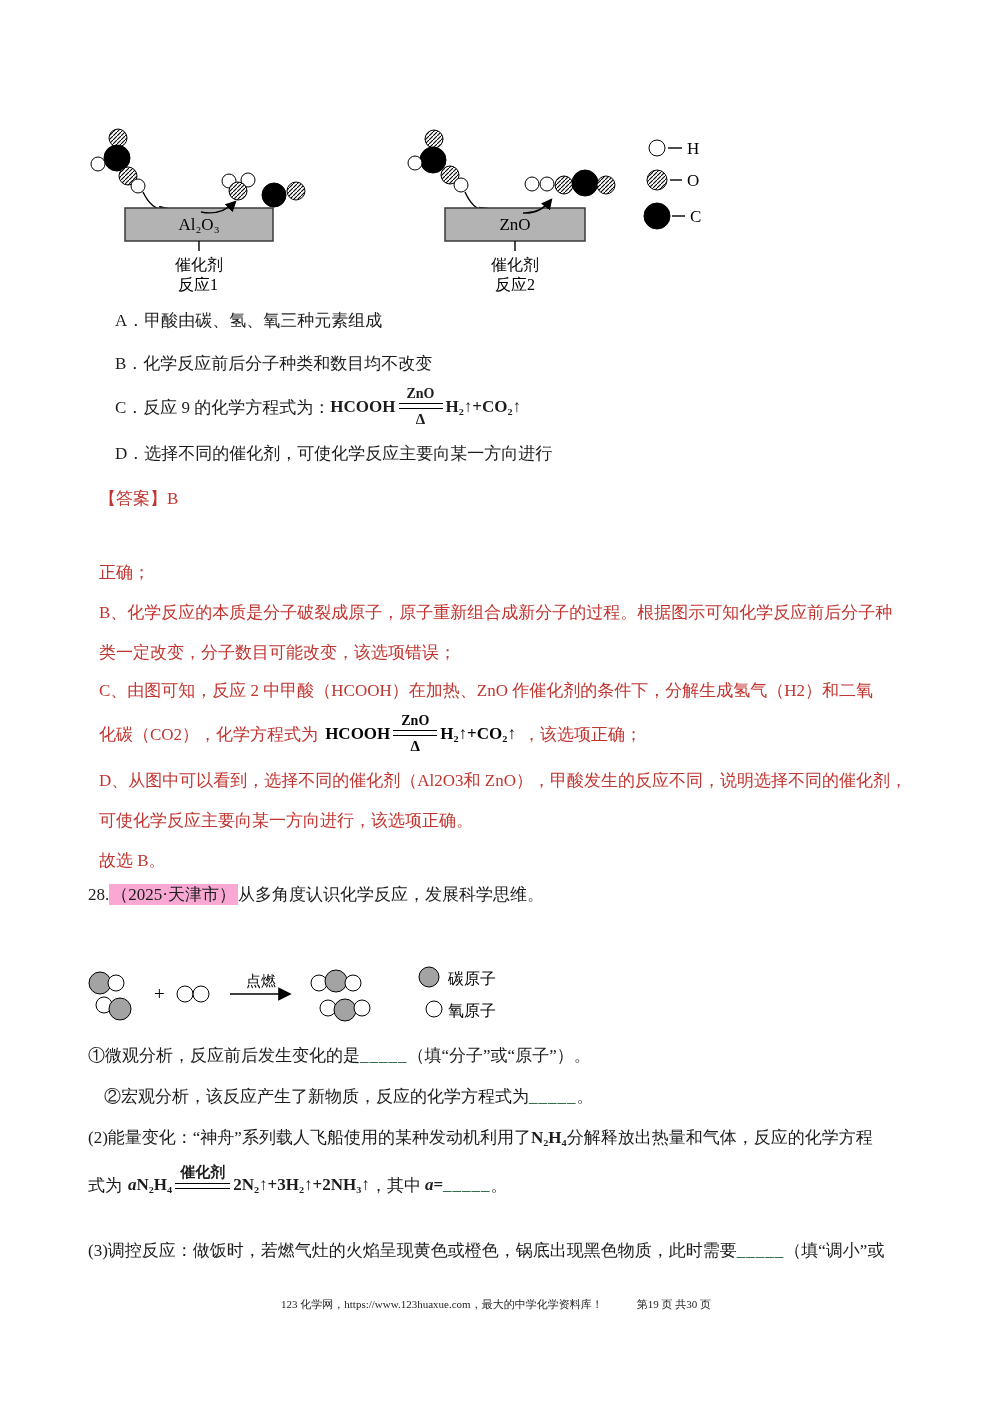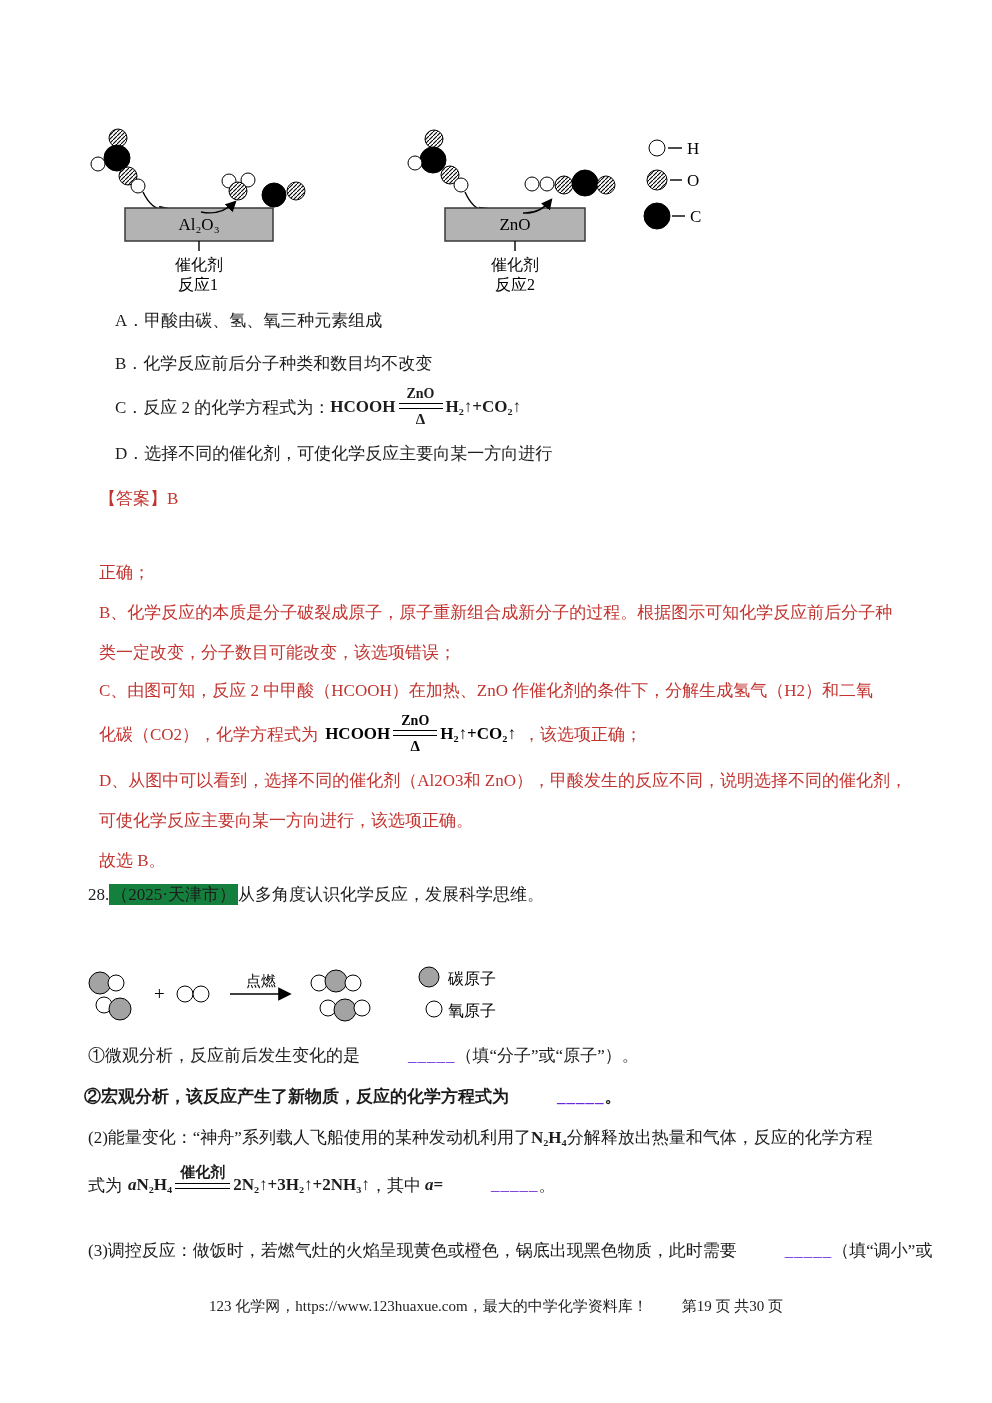--- a/index.html
+++ b/index.html
@@ -4,31 +4,31 @@
 <style>
   html,body{margin:0;padding:0;background:#e8e8e8;}
   .page{position:relative;width:992px;height:1403px;background:#ffffff;margin:0 auto;
         font-family:"Liberation Serif","DejaVu Serif",serif;font-size:17px;color:#1c1c1c;
         overflow:hidden;}
   .abs{position:absolute;}
   .line{white-space:nowrap;}
   .red{color:#c23430;margin-left:11px;}
   .b{font-weight:bold;}
   .i{font-style:italic;}
-  .hl{background:#15803d;padding:1px 2px;}
+  .hl{background:#f9a8d4;padding:1px 2px;}
   .eqline{display:flex;align-items:center;white-space:nowrap;}
   .chem-eq{display:inline-flex;align-items:center;font-weight:bold;white-space:nowrap;}
   .eq-cond{display:inline-flex;flex-direction:column;align-items:center;margin:0 3px;line-height:1;}
   .eq-cond.raised{transform:translateY(-8px);}
   .eq-above{font-size:14px;padding:0 5px;line-height:1.15;}
   .eq-dline{align-self:stretch;min-width:44px;height:4px;border-top:1.6px solid #000;
             border-bottom:1.6px solid #000;margin:1px 0;}
   .eq-below{font-size:15px;line-height:1.15;margin-top:1px;}
-  .blank{letter-spacing:1px;color:#6d28d9;margin-left:48px;}
-  .footer{width:100%;text-align:center;font-size:15px;color:#222;}
+  .blank{letter-spacing:1px;color:#14532d;}
+  .footer{width:100%;text-align:center;font-size:11px;color:#222;}
   .footer .gap{display:inline-block;width:34px;}
   .watermark{color:#b4b4b4;font-size:15px;}
   svg text{font-family:"Liberation Serif","DejaVu Serif",serif;}
 </style>
 </head>
 <body>
 
 <div class="page">
 
   <svg class="abs" style="left:85px;top:112px;" width="645" height="188" viewBox="0 0 645 188">
@@ -104,21 +104,21 @@
   </svg>
 
   <div class="abs line" style="left:115px;top:309px;">
     <span>A．</span><span>甲酸由碳、氢、氧三种元素组成</span>
   </div>
   <div class="abs line" style="left:115px;top:352px;">
     <span>B．</span><span>化学反应前后分子种类和数目均不改变</span>
   </div>
   <div class="abs eqline" style="left:115px;top:381px;height:52px;">
     <span>C．</span>
-    <span>反应 2 的化学方程式为：</span>
+    <span>反应 9 的化学方程式为：</span>
     <span class="chem-eq">
       <span>HCOOH</span>
       <span class="eq-cond">
         <span class="eq-above">ZnO</span>
         <span class="eq-dline"></span>
         <span class="eq-below">Δ</span>
       </span>
       <span>H₂↑+CO₂↑</span>
     </span>
   </div>
@@ -204,21 +204,21 @@
       <circle cx="341" cy="24" r="10" fill="#a3a3a3" stroke="#000"></circle>
       <text x="360" y="31" font-size="16">碳原子</text>
       <circle cx="346" cy="56" r="8" fill="#fff" stroke="#000"></circle>
       <text x="360" y="63" font-size="16">氧原子</text>
     </g>
   </svg>
 
   <div class="abs line" style="left:88px;top:1044px;">
     <span>①微观分析，反应前后发生变化的是</span><span class="blank">_____</span><span>（填“分子”或“原子”）。</span>
   </div>
-  <div class="abs line" style="left:84px;top:1085px;font-weight:bold;">
+  <div class="abs line" style="left:104px;top:1085px;">
     <span>②宏观分析，该反应产生了新物质，反应的化学方程式为</span><span class="blank">_____</span><span>。</span>
   </div>
 
   <div class="abs line" style="left:88px;top:1126px;">
     <span>(2)能量变化：“神舟”系列载人飞船使用的某种发动机利用了</span><span class="b">N₂H₄</span><span>分解释放出热量和气体，反应的化学方程</span>
   </div>
 
   <div class="abs eqline" style="left:88px;top:1156px;height:58px;">
     <span>式为</span>
     <span style="width:6px;display:inline-block;"></span>

